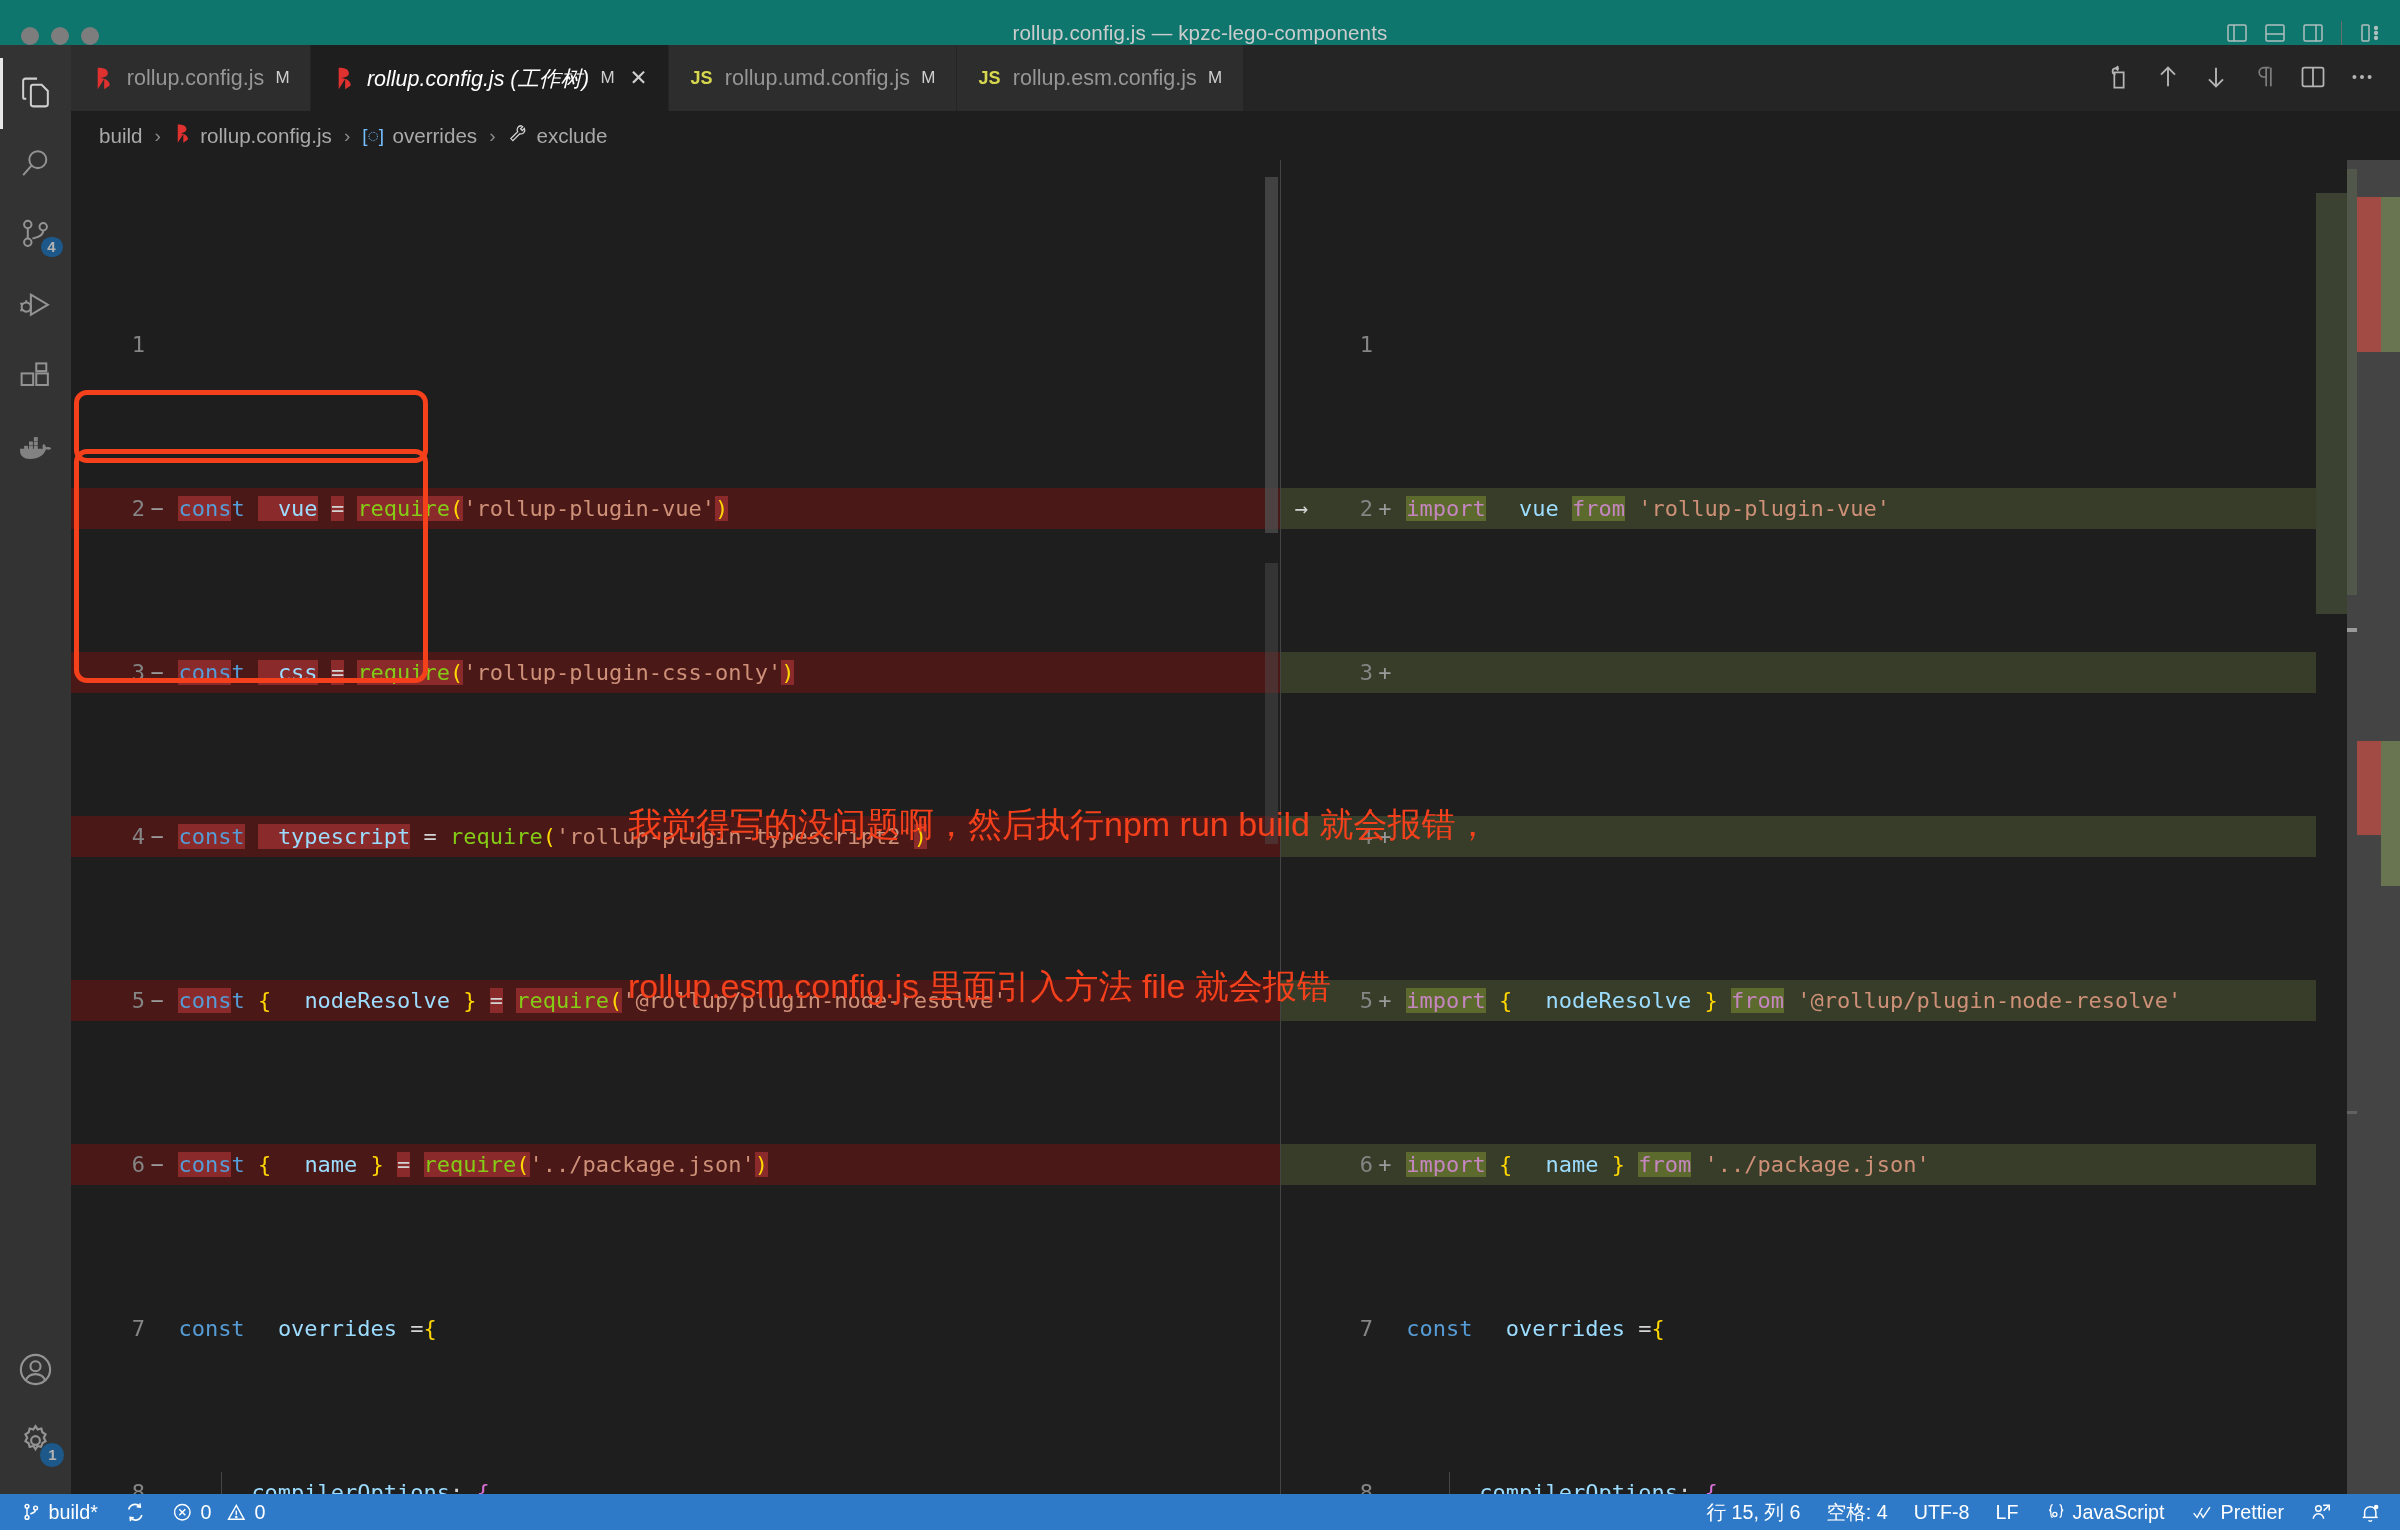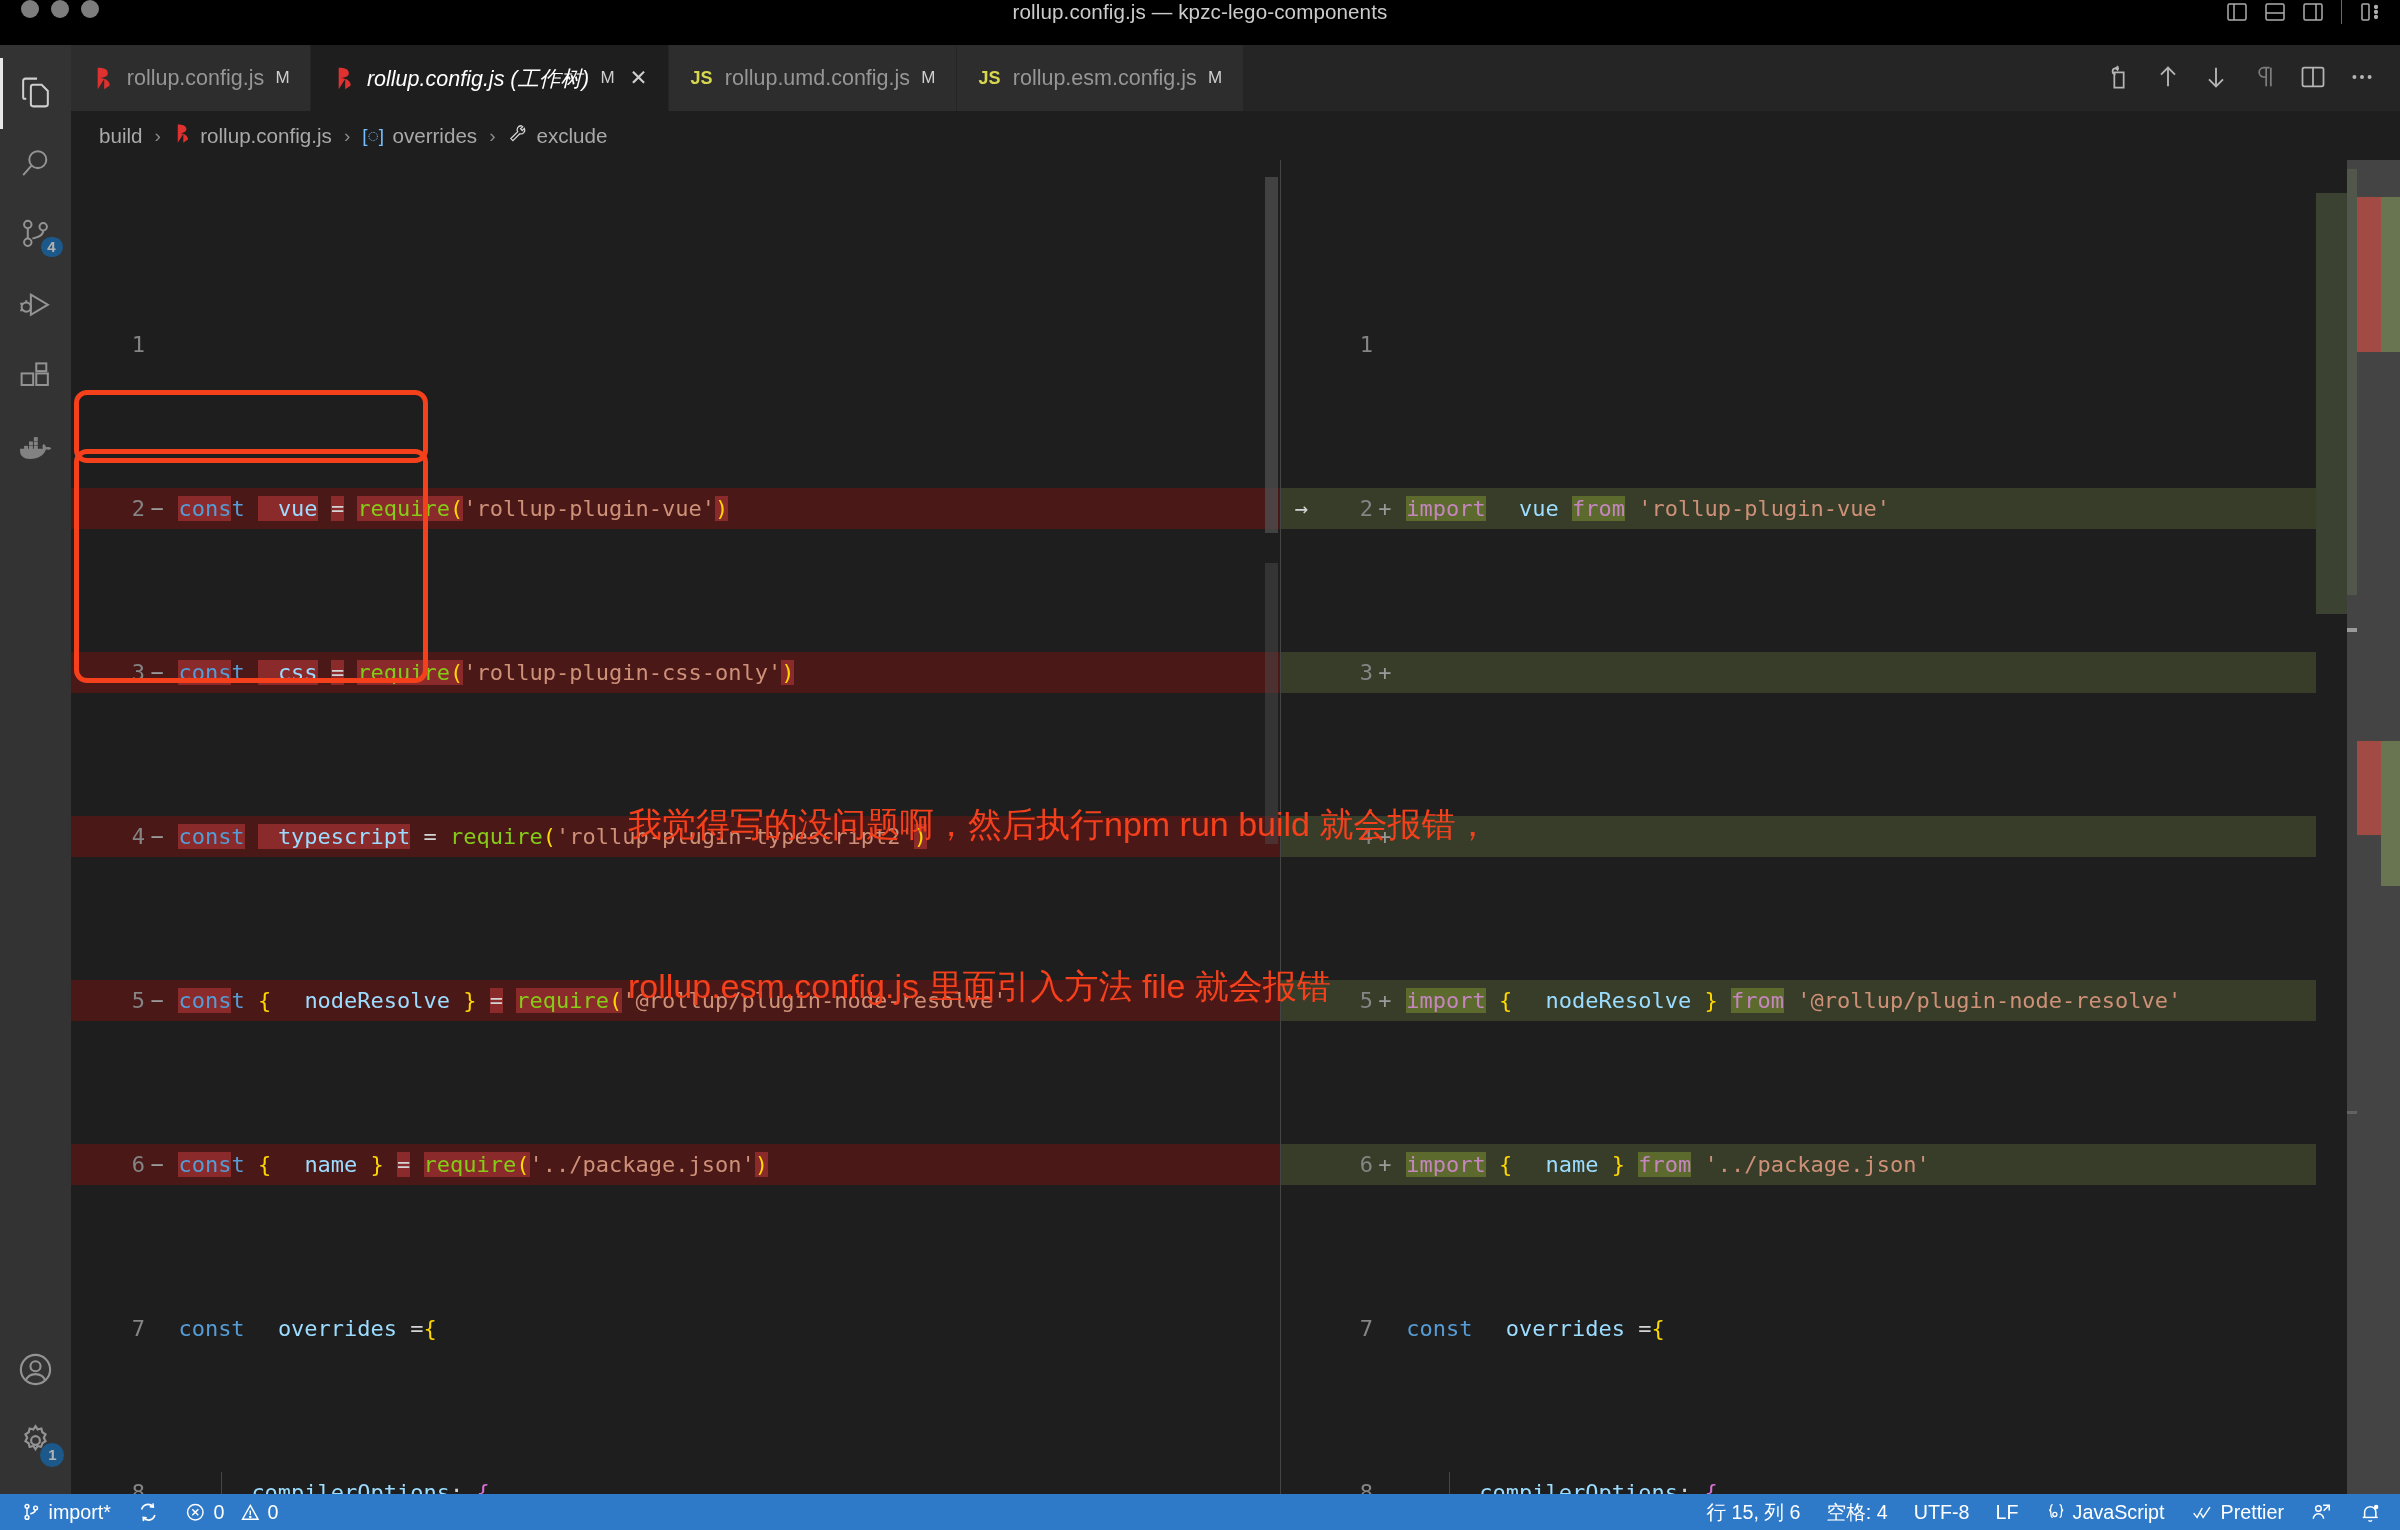--- a/index.html
+++ b/index.html
@@ -6,22 +6,22 @@
   html, body {
     width: 2400px; height: 1531px;
     background: #1e1e1e;
     font-family: "Liberation Sans", sans-serif;
     overflow: hidden;
   }
   .app { position: relative; width: 2400px; height: 1531px; display: flex; flex-direction: column; }
 
   
   .titlebar {
-    height: 45px; min-height: 45px; background: #000000;
-    display: flex; align-items: flex-start; position: relative;
+    height: 45px; min-height: 45px; background: #0f766e;
+    display: flex; align-items: flex-end; position: relative;
   }
   .traffic { display: flex; gap: 12px; padding-left: 20.6px; }
   .dot { width: 18px; height: 18px; border-radius: 50%; background: #7d7d7d; }
   .title-text {
     position: absolute; left: 0; right: 0; text-align: center;
     font-size: 20.6px; color: #cccccc; letter-spacing: 0.1px;
     pointer-events: none;
   }
   .layout-controls {
     position: absolute; right: 17px; display: flex; align-items: center; gap: 14px;
@@ -653,21 +653,21 @@
     <div class="sb-item">
       <span class="sb-icon">
         <svg width="20.6" height="20.6" viewBox="0 0 24 24" fill="none" stroke="#ffffff" stroke-width="1.7">
           <circle cx="7" cy="5" r="2.2"></circle>
             <circle cx="17" cy="7" r="2.2"></circle>
             <circle cx="7" cy="18" r="2.2"></circle>
           <path d="M7 7.3v8.5"></path>
             <path d="M16.8 9.2c0 3-3.2 3.6-6 4.7"></path>
         </svg>
       </span>
-      <span>import*</span>
+      <span>build*</span>
     </div>
     <div class="sb-item">
       <span class="sb-icon">
         <svg width="22.5" height="22.5" viewBox="0 0 24 24" fill="none" stroke="#ffffff" stroke-width="1.7">
           <path d="M5 9a7 7 0 0 1 12-3"></path>
             <polyline points="17,2.5 17.4,6.4 13.6,6"></polyline>
           <path d="M19 15a7 7 0 0 1-12 3"></path>
             <polyline points="7,21.5 6.6,17.6 10.4,18"></polyline>
         </svg>
       </span>

